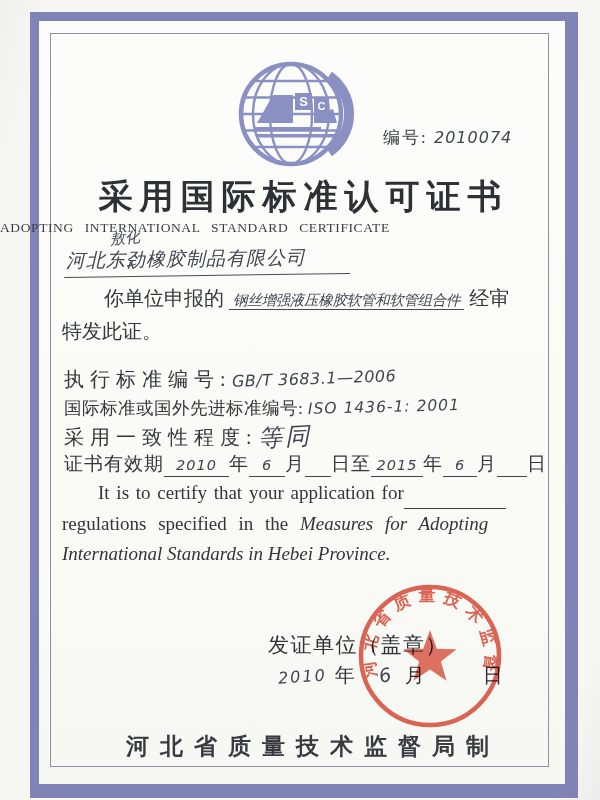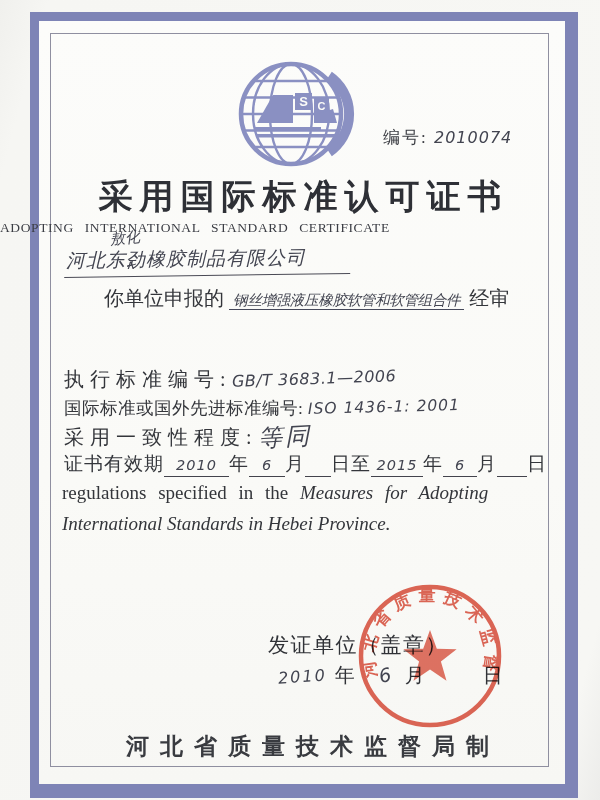--- a/index.html
+++ b/index.html
@@ -146,37 +146,39 @@
   <div class="abs subtitle">ADOPTING INTERNATIONAL STANDARD CERTIFICATE</div>
 
   <div class="abs recipient">
     <span class="hw insertion">敖化</span>
     <span class="caret">∧</span>
     <span class="hw company">河北东劲橡胶制品有限公司</span>
   </div>
 
   <div class="abs paragraph">
     <div><span class="indent"></span><span>你单位申报的</span> <span class="hw hw-product">钢丝增强液压橡胶软管和软管组合件</span> <span>经审</span></div>
+    <div>特发此证。</div>
   </div>
 
   <div class="abs field f-standard">
     <span>执行标准编号:</span><span class="hw">GB/T 3683.1—2006</span>
   </div>
   <div class="abs field f-intl">
     <span>国际标准或国外先进标准编号:</span> <span class="hw">ISO 1436-1: 2001</span>
   </div>
   <div class="abs field f-conf">
     <span>采用一致性程度:</span><span class="hw">等同</span>
   </div>
 
   <div class="abs field f-valid">
     <span>证书有效期</span><span class="blank w65"><span class="hw">2010</span></span><span>年</span><span class="blank w36"><span class="hw">6</span></span><span>月</span><span class="blank w26"></span><span>日至</span><span class="blank w52"><span class="hw">2015</span></span><span>年</span><span class="blank w34"><span class="hw">6</span></span><span>月</span><span class="blank w30"></span><span>日</span>
   </div>
 
   <div class="abs english">
+    <div class="eng-l1"><span class="indent" style="width:36px"></span><span class="txt">It is to certify that your application for</span><span class="eng-blank1"></span></div>
     <div class="eng-l3"><span>regulations specified in the</span> <span class="italic">Measures for Adopting</span></div>
     <div class="eng-l4 italic">International Standards in Hebei Province.</div>
   </div>
 
   <div class="abs issue-label">发证单位（盖章）</div>
   <div class="abs issue-date">
     <span class="hw hw-year">2010</span><span>年</span><span class="hw hw-month">6</span><span>月</span><span class="day">日</span>
   </div>
 
   <div class="abs seal">

